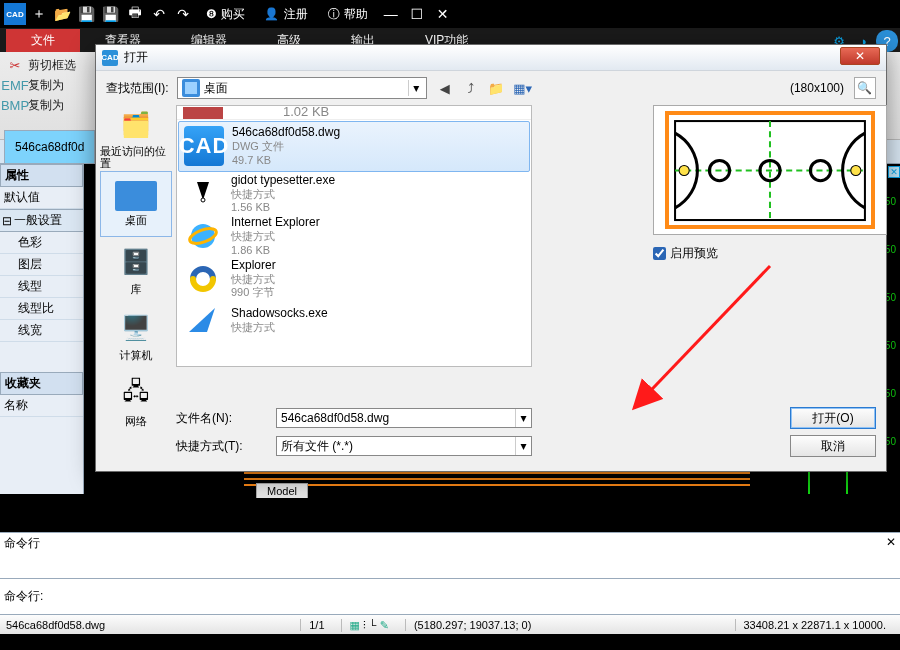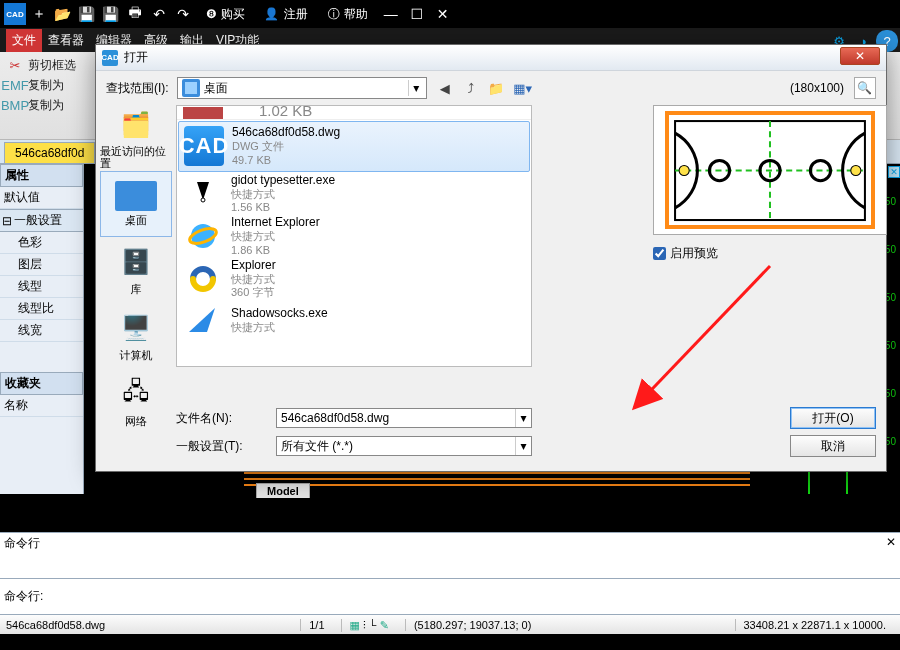--- a/index.html
+++ b/index.html
@@ -9,51 +9,51 @@
 .titlebar { height: 28px; background: #000; display: flex; align-items: center; color: #fff; }
 .titlebar .qat { display: flex; gap: 2px; padding: 0 4px; }
 .titlebar .qbtn { width: 22px; height: 22px; display: flex; align-items: center; justify-content: center; color: #fff; font-size: 14px; cursor: pointer; }
 .titlebar .app-title { flex: 1; text-align: center; font-size: 14px; font-weight: bold; }
 .titlebar .right { display: flex; align-items: center; gap: 4px; padding-right: 4px; }
 .titlebar .pill { display: flex; align-items: center; gap: 4px; padding: 0 8px; height: 22px; font-size: 12px; cursor: pointer; }
 .titlebar .winbtn { width: 22px; height: 22px; display: flex; align-items: center; justify-content: center; font-size: 14px; cursor: pointer; }
 
 
 .ribbontabs { height: 24px; background: #1a1a1a; display: flex; align-items: flex-end; padding-left: 6px; }
-.ribbontabs .tab { padding: 3px 6px; color: #fff; font-size: 12px; cursor: pointer; }
+.ribbontabs .tab { padding: 3px 25px; color: #fff; font-size: 12px; cursor: pointer; }
 .ribbontabs .tab.active { background: #cf3535; }
 .ribbontabs .spacer { flex: 1; }
 .ribbontabs .iconbtn { width: 22px; height: 22px; display: flex; align-items: center; justify-content: center; color: #0aa3e6; font-size: 13px; cursor: pointer; margin-right: 2px; }
 
 
 .ribbonbody { height: 88px; background: linear-gradient(#ececec,#e0e0e0); display:flex; border-bottom:1px solid #b8b8b8;}
 .ribbonbody .col { display:flex; flex-direction:column; padding: 4px 6px; gap:2px; }
 .ribbonbody .item { display:flex; align-items:center; gap:4px; font-size:12px; color:#222; }
 .ribbonbody .ico { width:18px; height:18px; display:inline-flex; align-items:center; justify-content:center; font-size:13px; }
 
 
 .doctabs { height: 24px; background: #d8e6f2; display:flex; align-items:flex-end; padding-left:4px; border-bottom:1px solid #9ab; }
-.doctabs .dtab { background:#fde047; border:1px solid #9ab; border-bottom:none; padding:3px 10px; font-size:12px; cursor:pointer; }
+.doctabs .dtab { background:#7dd3fc; border:1px solid #9ab; border-bottom:none; padding:9px 10px; font-size:12px; cursor:pointer; }
 
 
 .leftpanel { position:absolute; left:0; top:164px; width:84px; height:330px; background:#e8eef6; border-right:1px solid #9ab; }
 .leftpanel .head { background:#d2e0f0; border:1px solid #9ab; padding:2px 4px; font-weight:bold; font-size:12px; }
 .leftpanel .row { padding:2px 4px; font-size:12px; border-bottom:1px solid #cfdce9; }
 .leftpanel .grouphead { display:flex; align-items:center; gap:2px; padding:2px 2px; font-size:12px; background:#dbe7f3; border-top:1px solid #9ab; border-bottom:1px solid #9ab;}
 .leftpanel .indent { padding-left:18px; }
 
 
 .canvasbg { position:absolute; left:84px; right:0; top:164px; height:330px; background:#000; }
 .canvasbg .rulers { position:absolute; right:0; top:8px; bottom:0; width:160px; }
 .canvasbg .vline { position:absolute; width:2px; top:0; bottom:0; background:#12d912; }
 .canvasbg .tick { position:absolute; width:10px; height:2px; background:#12d912; }
 .canvasbg .ticktxt { position:absolute; color:#12d912; font-size:10px; right:4px; }
 .canvasbg .orangelines { position:absolute; left:160px; right:150px; bottom:6px; height:28px; }
 .canvasbg .oline { position:absolute; height:2px; left:0; right:0; background:#ff8a16; }
-.canvasbg .modeltab { position:absolute; left:172px; bottom:-4px; background:#e7e7e7; border:1px solid #aaa; border-bottom:none; padding:1px 10px; font-size:11px;font-weight:bold; }
+.canvasbg .modeltab { position:absolute; left:172px; bottom:-4px; background:#e7e7e7; border:1px solid #aaa; border-bottom:none; padding:1px 10px; font-size:11px; }
 
 .handles { position:absolute; right:0; top:2px; display:flex; gap:2px; }
 .handles .h { width:12px; height:12px; border:1px solid #0aa3e6; background:#bde5f8; font-size:9px; color:#0aa3e6; display:flex; align-items:center; justify-content:center; cursor:pointer;}
 
 
 .cmdarea { position:absolute; left:0; right:0; bottom:16px; height:102px; background:#e8eef6; border-top:1px solid #9ab; }
 .cmdarea .hist { height:46px; background:#fff; border-bottom:1px solid #9ab; position:relative; }
 .cmdarea .hist .label { position:absolute; left:4px; top:2px; font-size:12px; }
 .cmdarea .hist .close { position:absolute; right:4px; top:2px; cursor:pointer; }
 .cmdarea .input { height:36px; background:#fff; border-bottom:1px solid #9ab; display:flex; align-items:center; padding:0 4px; font-size:12px;}
@@ -99,21 +99,21 @@
 .fileitem .finfo { display:flex; flex-direction:column; line-height:1.25; }
 .fileitem .fname { font-size:12px; color:#000; }
 .fileitem .ftype { font-size:11px; color:#888; }
 .fileitem .fsize { font-size:11px; color:#888; }
 .cadicon { background:linear-gradient(#35a3f7,#1477d4); color:#fff; font-weight:bold; letter-spacing:1px;}
 .penicon { background:#fff; }
 .ieicon { background:#fff; }
 
 .filelist .topcrop { display:flex; align-items:flex-end; gap:8px; padding:0 6px; height:14px; overflow:hidden; border-bottom:1px solid #eee;}
 .filelist .topcrop .ficon { width:40px; height:12px; background:#b44; }
-.filelist .topcrop .fsize { font-size:15px; color:#888; margin-left:28px;}
+.filelist .topcrop .fsize { font-size:13px; color:#888; margin-left:52px;}
 
 
 .previewpane { position:absolute; right:10px; top:34px; width:267px;padding-left:44px; }
 .previewbox { width:234px; height:130px; background:#fff; border:1px solid #aaa; display:flex; align-items:center; justify-content:center; }
 .previewinner { width:210px; height:118px; border:4px solid #ff8a16; position:relative; background:#fff;}
 .previewinner svg { position:absolute; inset:0; }
 .enablepv { margin-top:10px; display:flex; align-items:center; gap:4px; font-size:12px; }
 .enablepv input { accent-color:#2b66b5;}
 
 
@@ -363,21 +363,21 @@
       <div class="fileitem">
         <div class="ficon">
             <svg width="36" height="36" viewBox="0 0 36 36">
               <path d="M8 18 A10 10 0 0 1 28 18" fill="none" stroke="#2b66b5" stroke-width="6" stroke-linecap="round"></path>
               <path d="M28 18 A10 10 0 0 1 8 18" fill="none" stroke="#f2c600" stroke-width="6" stroke-linecap="round"></path>
             </svg>
           </div>
         <div class="finfo">
           <span class="fname">Explorer</span>
           <span class="ftype">快捷方式</span>
-          <span class="fsize">360 字节</span>
+          <span class="fsize">990 字节</span>
         </div>
       </div>
       <div class="fileitem">
         <div class="ficon">
             <svg width="36" height="36" viewBox="0 0 36 36">
               <path d="M4 30 L30 6 L22 30 Z" fill="#2b8be6"></path>
             </svg>
           </div>
         <div class="finfo">
           <span class="fname">Shadowsocks.exe</span>
@@ -415,21 +415,21 @@
         <div class="bcombo">
           <span>546ca68df0d58.dwg</span>
           <div class="arrow">▾</div>
         </div>
         <div style="flex:1"></div>
         <div class="bbtn primary">
             <span>打开(O)</span>
           </div>
       </div>
       <div class="brow">
-        <span class="blabel">一般设置(T):</span>
+        <span class="blabel">快捷方式(T):</span>
         <div class="bcombo">
           <span>所有文件 (*.*)</span>
           <div class="arrow">▾</div>
         </div>
         <div style="flex:1"></div>
         <div class="bbtn">
             <span>取消</span>
           </div>
       </div>
     </div>

